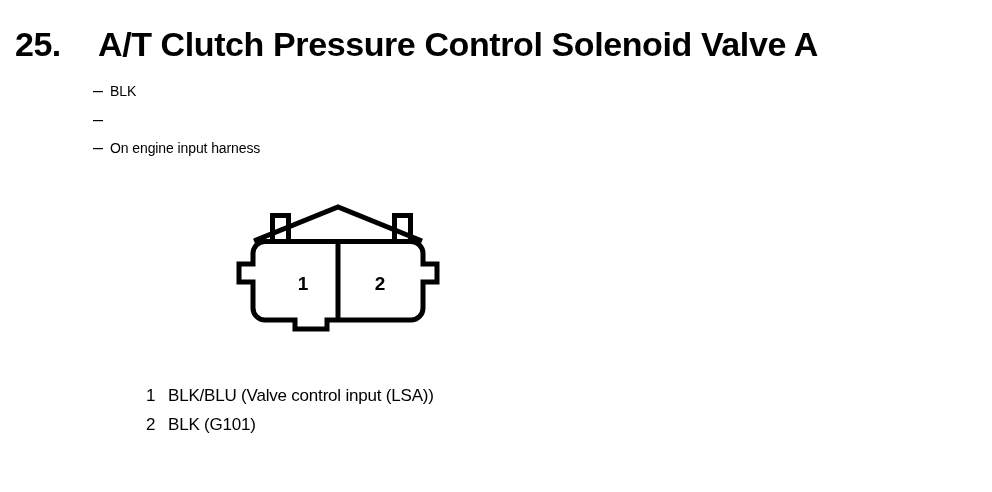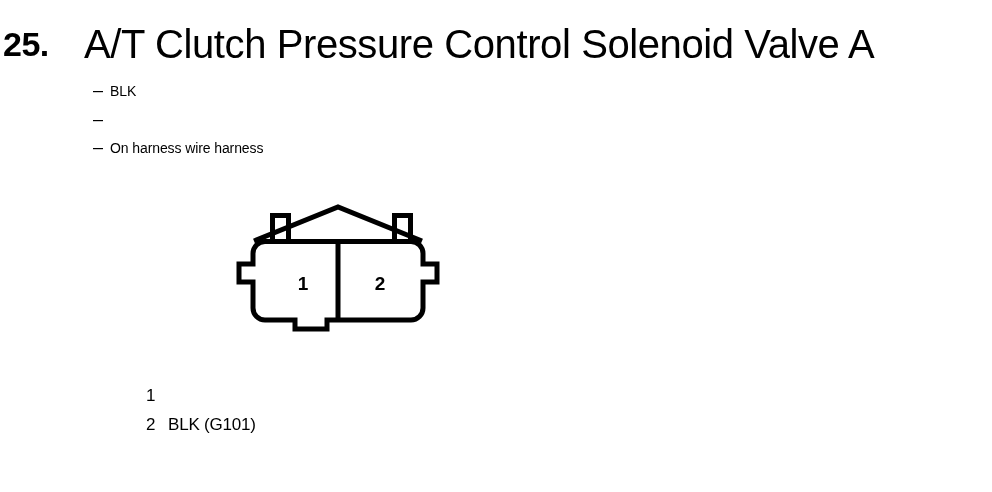--- a/index.html
+++ b/index.html
@@ -17,36 +17,36 @@
     position: relative;
     width: 992px;
     height: 492px;
     background: #ffffff;
     overflow: hidden;
   }
 
   
   .item-number {
     position: absolute;
-    left: 3px;
+    left: 15px;
     top: 25px;
     font-size: 34px;
     font-weight: bold;
     font-stretch: condensed;
     letter-spacing: -0.5px;
     line-height: 38px;
     white-space: nowrap;
     text-align: right;
   }
   .item-title {
     position: absolute;
-    left: 84px;
+    left: 98px;
     top: 25px;
-    font-size: 40px;
-    font-weight: normal;
+    font-size: 34px;
+    font-weight: bold;
     font-stretch: condensed;
     letter-spacing: -0.4px;
     line-height: 38px;
     white-space: nowrap;
   }
 
   
   .spec-list {
     position: absolute;
     left: 93px;
@@ -127,21 +127,21 @@
   <div class="spec-list">
     <div class="spec-line">
       <span class="spec-dash">–</span>
       <span class="spec-text">BLK</span>
     </div>
     <div class="spec-line">
       <span class="spec-dash">–</span>
     </div>
     <div class="spec-line">
       <span class="spec-dash">–</span>
-      <span class="spec-text">On harness wire harness</span>
+      <span class="spec-text">On engine input harness</span>
     </div>
   </div>
 
   <div class="connector-figure">
     <svg viewBox="0 0 230 145" xmlns="http://www.w3.org/2000/svg">
       <g fill="none" stroke="#000000" stroke-width="5" stroke-linecap="butt" stroke-linejoin="miter">
 
         <path d="M 22 45 L 106 11 L 190 45" stroke-width="5"></path>
 
         <path d="M 40.5 46 L 40.5 19.5 L 56.5 19.5 L 56.5 46"></path>
@@ -174,20 +174,21 @@
       </g>
 
       <text class="pin-number-text" x="71" y="94" text-anchor="middle">1</text>
       <text class="pin-number-text" x="148" y="94" text-anchor="middle">2</text>
     </svg>
   </div>
 
   <div class="pin-legend">
     <div class="legend-row">
       <span class="legend-num">1</span>
+      <span class="legend-desc">BLK/BLU (Valve control input (LSA))</span>
     </div>
     <div class="legend-row">
       <span class="legend-num">2</span>
       <span class="legend-desc">BLK (G101)</span>
     </div>
   </div>
 
 </div>
 
 </body></html>

